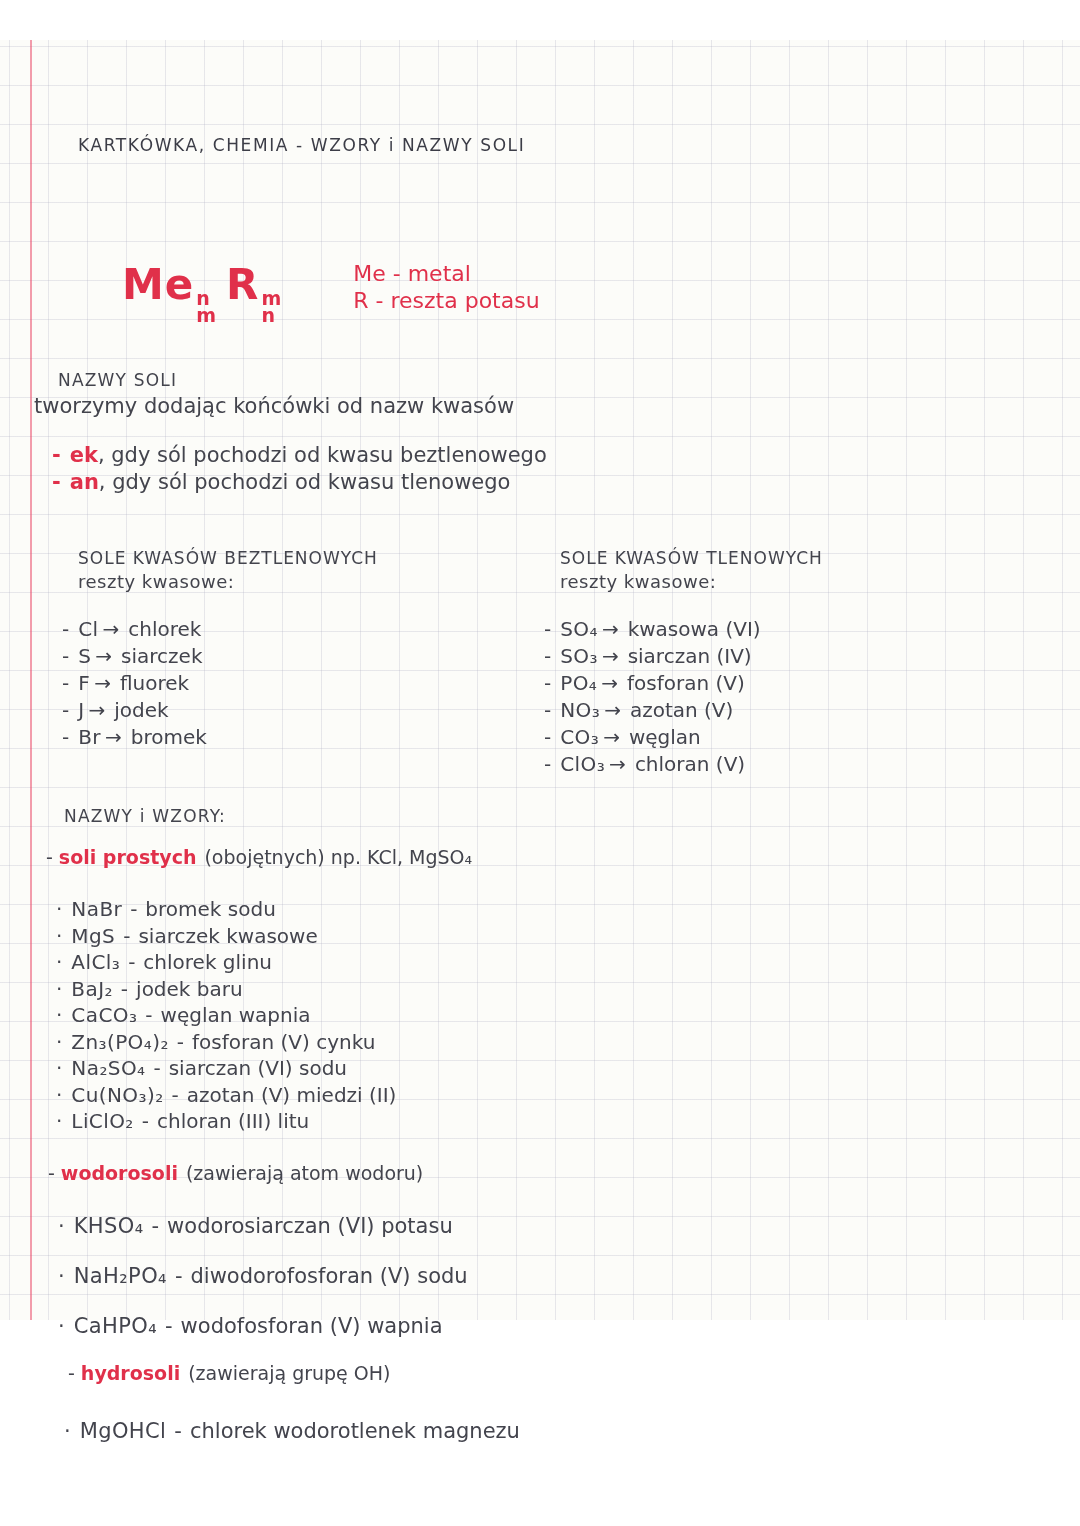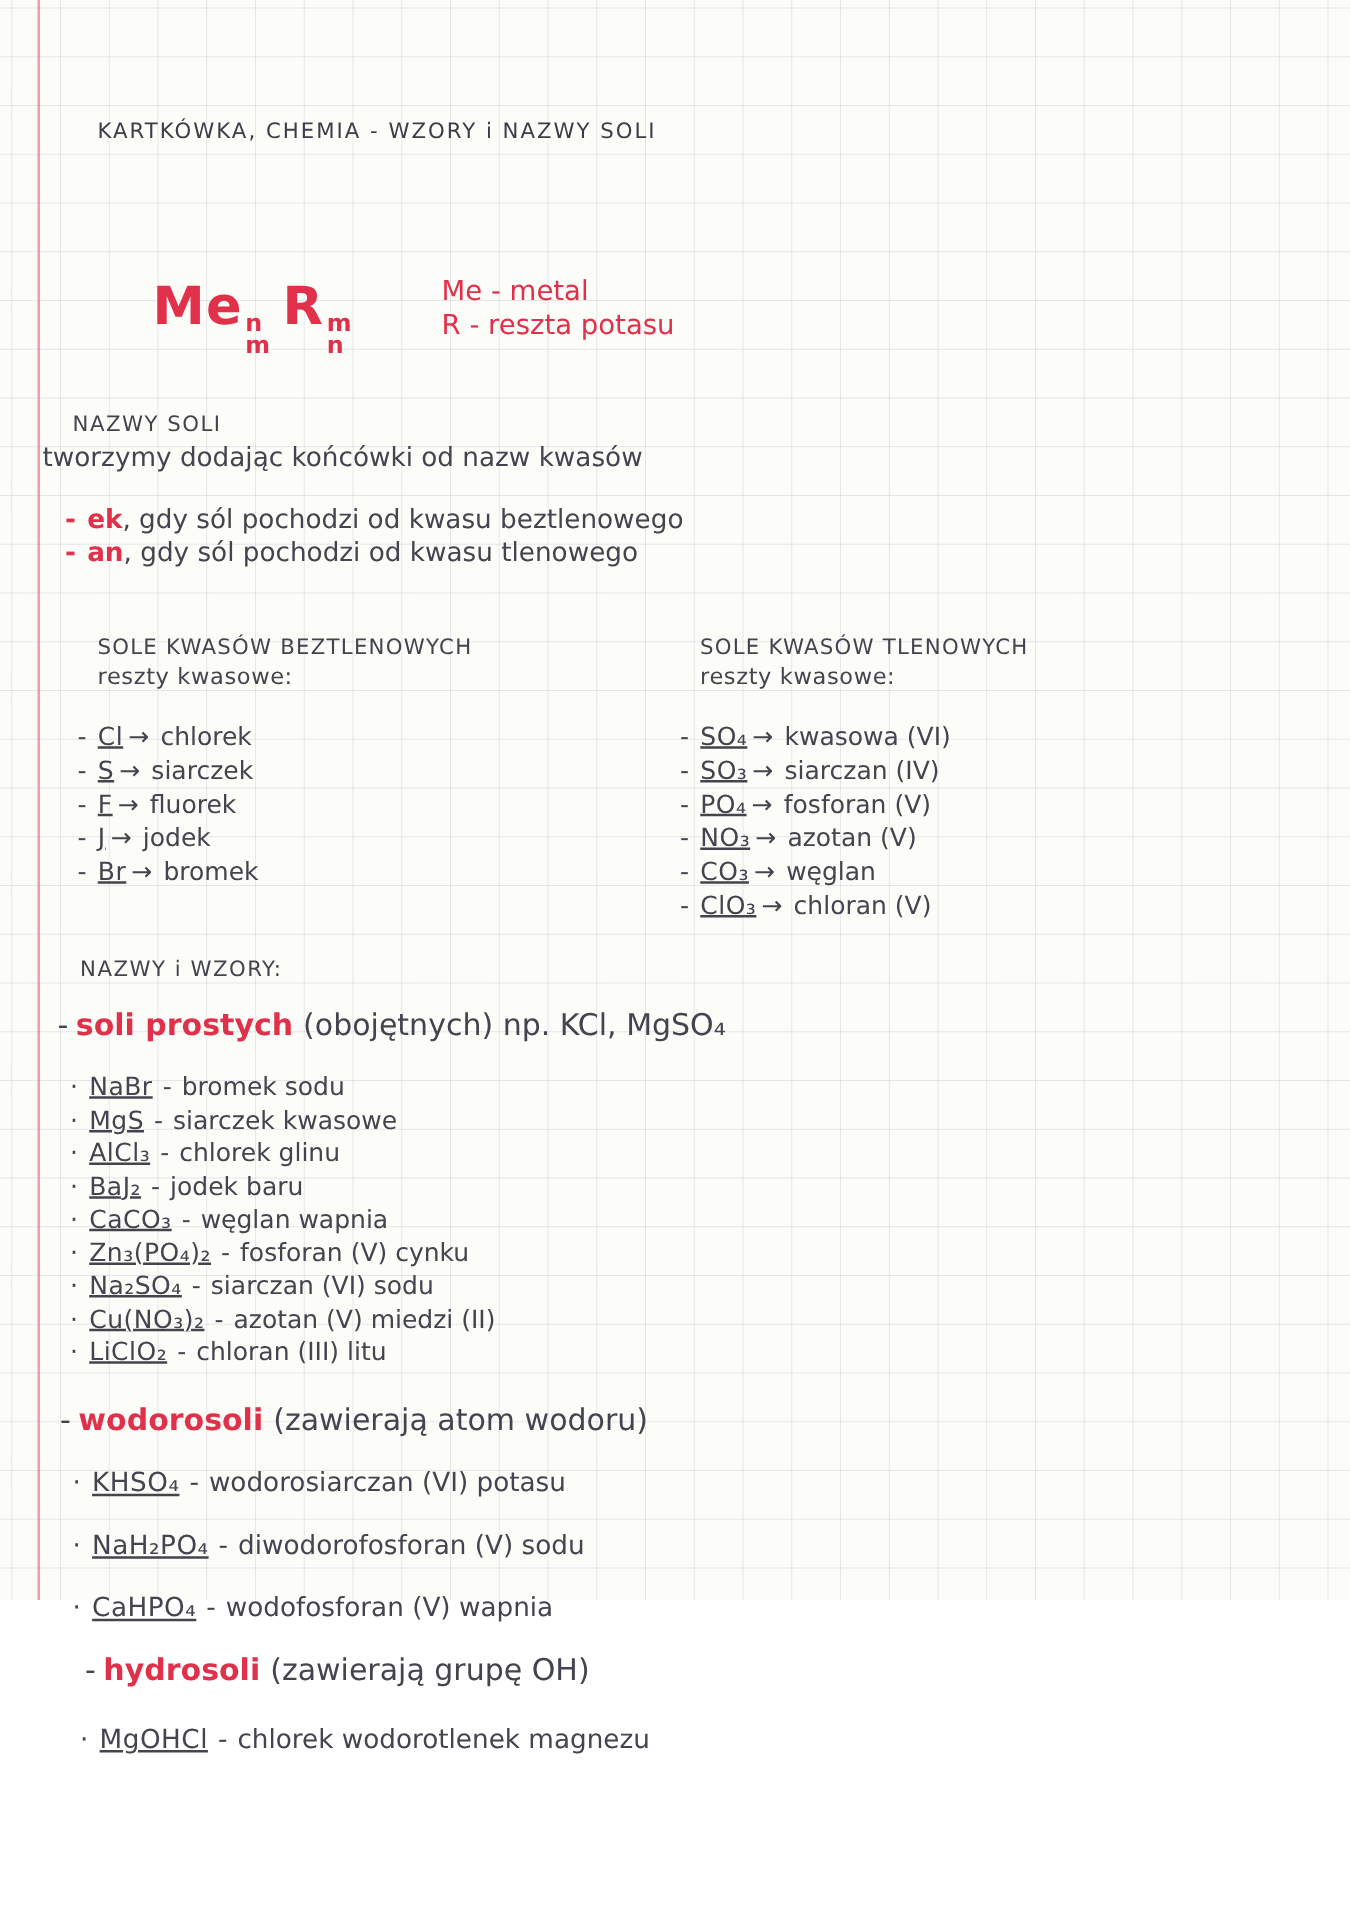--- a/index.html
+++ b/index.html
@@ -11,20 +11,21 @@
   .page {
     position:relative;
     width:1080px; height:1280px;
     background-color:#fcfcf9;
     background-image:
       linear-gradient(to right, rgba(185,185,202,0.32) 1px, transparent 1px),
       linear-gradient(to bottom, rgba(185,185,202,0.32) 1px, transparent 1px);
     background-size:39px 39px;
     background-position:9px 6px;
     color:#43444d;
+    margin-top:40px;
   }
   .margin-line {
     position:absolute; left:30px; top:0; width:2px; height:100%;
     background:rgba(233,77,108,0.55);
   }
   .abs { position:absolute; white-space:nowrap; }
 
   .title {
     left:78px; top:95px;
     font-size:17px; letter-spacing:1.6px; color:#3c3d47;
@@ -51,25 +52,25 @@
 
   .col-header { font-size:17px; letter-spacing:1px; line-height:25px; }
   .col-sub { font-size:18px; letter-spacing:0.5px; }
   .col-left  { left:78px;  top:506px; }
   .col-right { left:560px; top:506px; }
   .anion-list { margin-top:24px; margin-left:-16px; font-size:20px; }
   .row { line-height:27px; white-space:nowrap; }
   .row .marker { margin-right:9px; }
   .row .arrow { margin:0 9px 0 4px; }
   .row .sep { margin:0 8px; }
-  .chem { letter-spacing:0.4px;text-decoration:underline; }
+  .chem { letter-spacing:0.4px; }
 
   .nw-heading { left:64px; top:766px; font-size:17px; letter-spacing:1.2px; }
 
-  .cat-heading { font-size:24px; }
+  .cat-heading { font-size:19px; }
   .cat-heading .cat-name { color:#e0304a; font-weight:bold; margin:0 8px 0 6px; }
   .simple-heading { left:46px; top:806px; }
   .simple-list { left:56px; top:856px; font-size:20px; }
   .simple-list .row { line-height:26.5px; }
 
   .hydro-heading { left:48px; top:1122px; }
   .hydrogen-list { left:58px; top:1174px; font-size:21px; }
   .hydrogen-list .row { line-height:24px; margin-bottom:26px; }
 
   .oh-heading { left:48px; top:1322px;padding-left:20px; }

